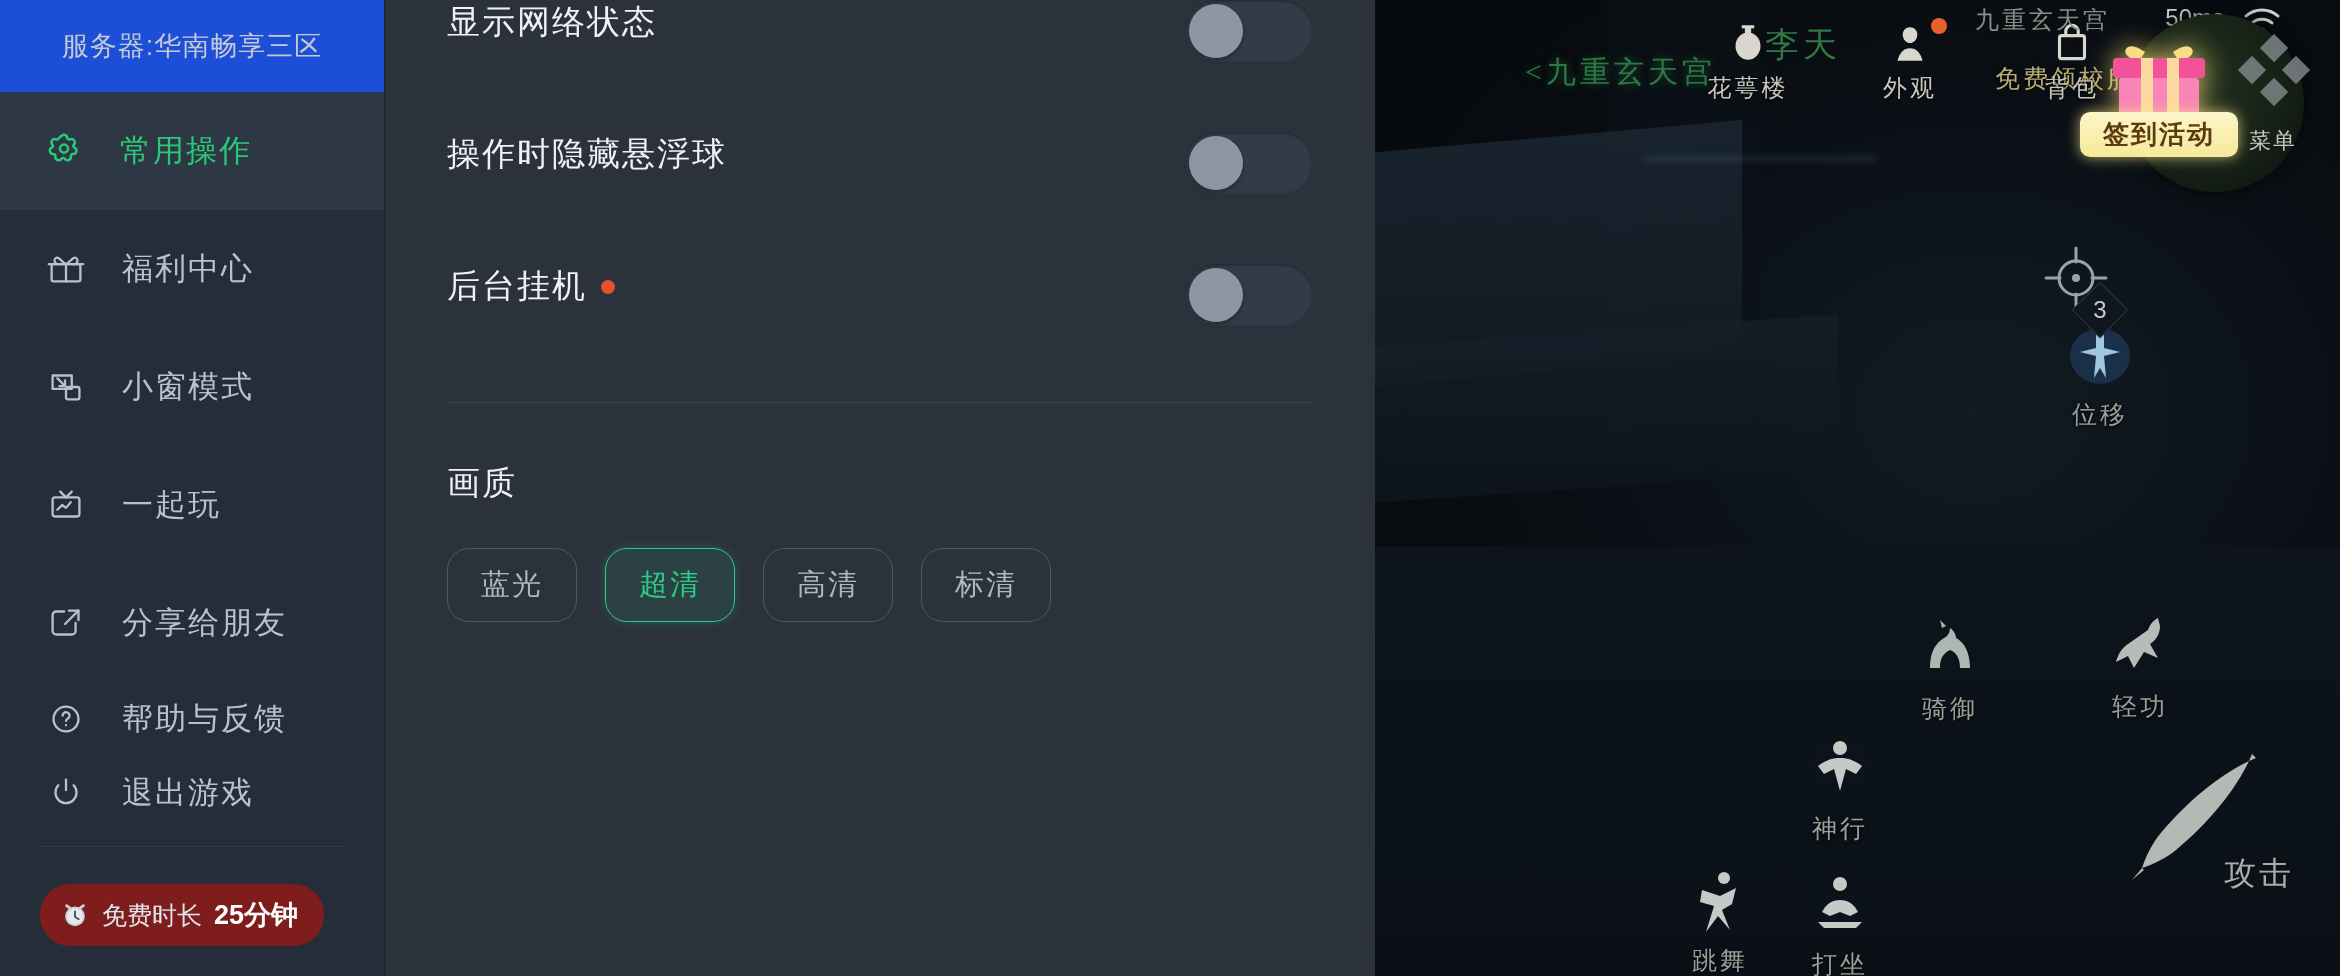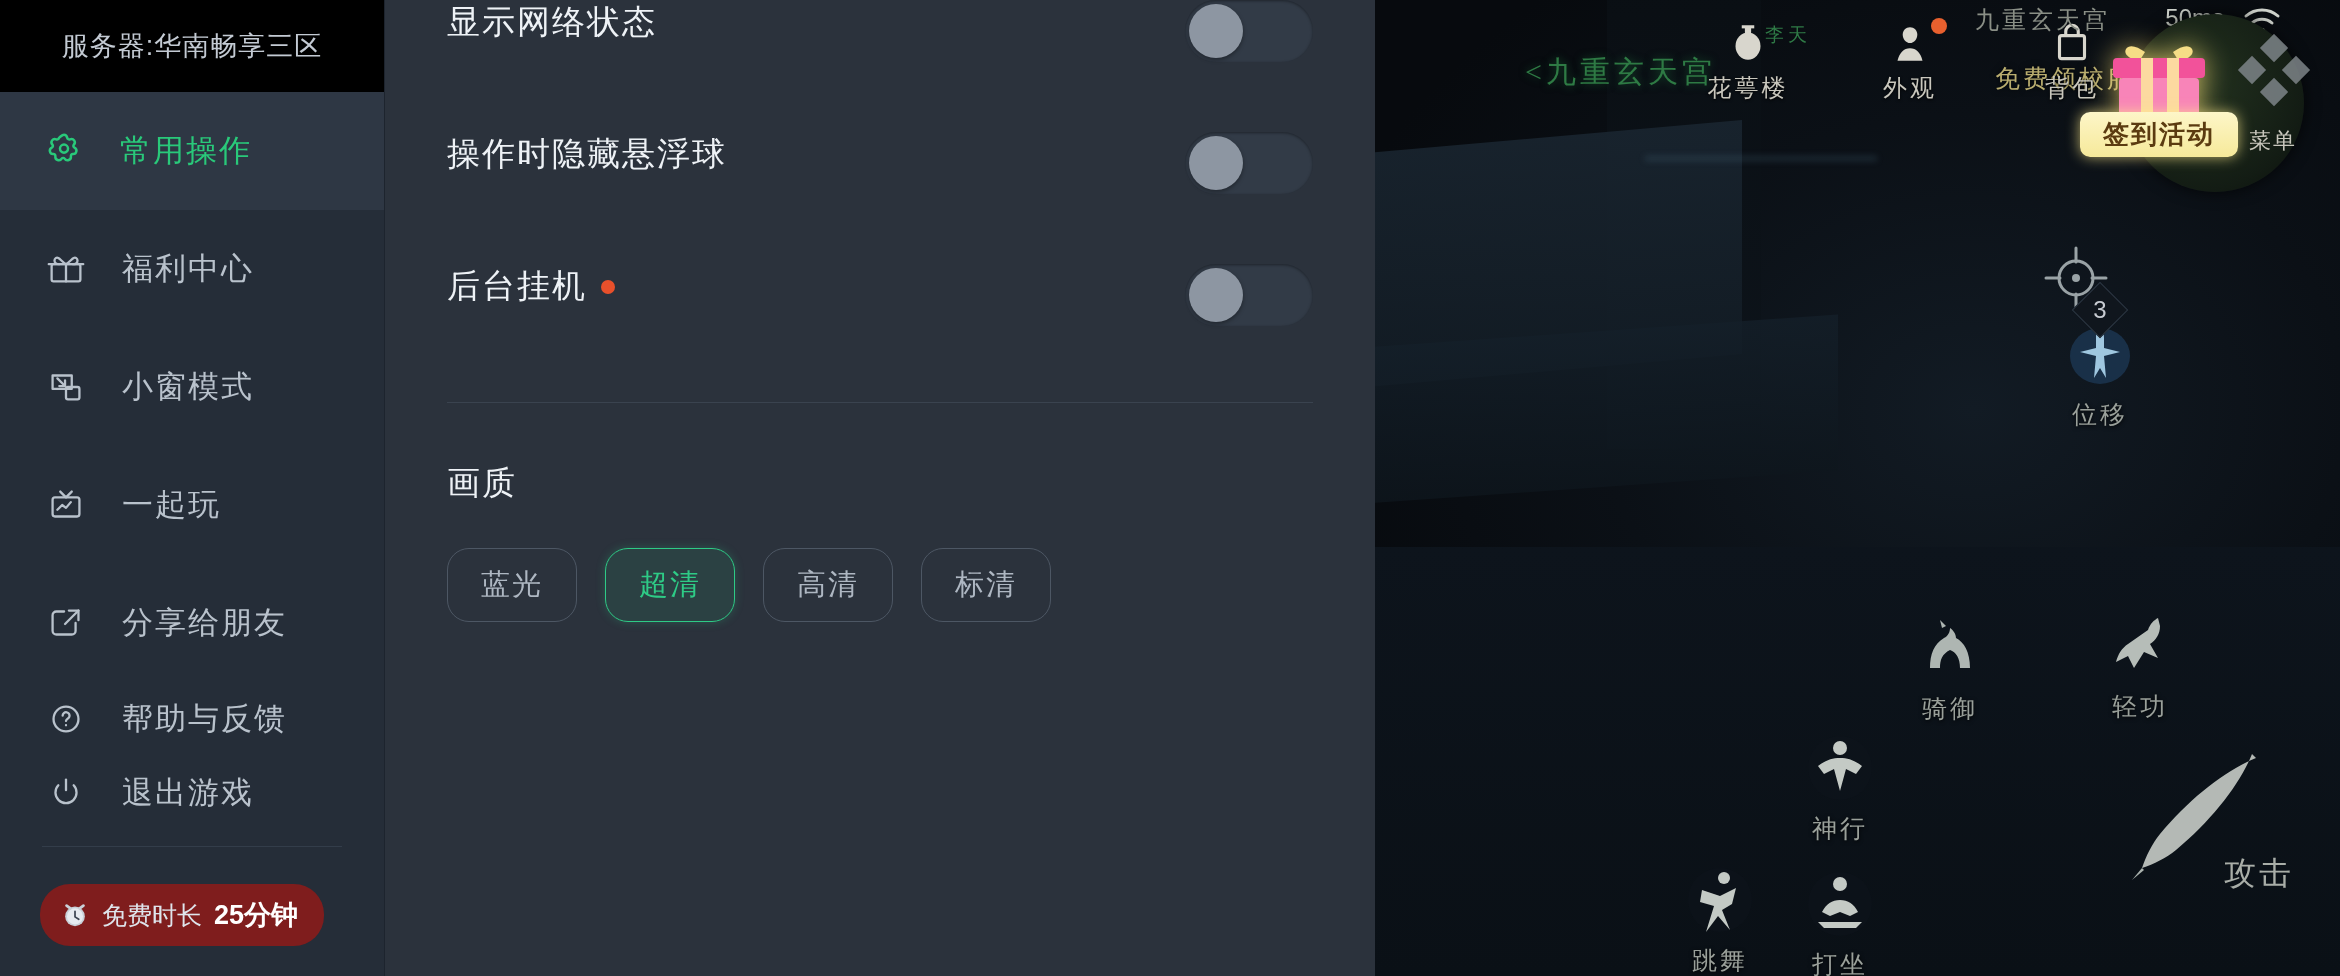--- a/index.html
+++ b/index.html
@@ -14,21 +14,21 @@
   .sidebar {
     width:385px; height:976px;
     background:#252d38;
     display:flex; flex-direction:column;
     position:relative; flex:none;
     border-right:1px solid #1d242e;
   }
   .sb-header {
     height:92px; flex:none;
     display:flex; align-items:center; justify-content:center;
-    background:#000000;
+    background:#1d4ed8;
     color:#c3cad3; font-size:27px; letter-spacing:1px;
   }
   .sb-items { flex:1 1 auto; padding-top:0; position:relative; }
   .sb-item {
     height:118px;
     display:flex; align-items:center;
     padding-left:42px;
     gap:32px;
     cursor:pointer;
   }
@@ -106,21 +106,20 @@
     width:130px; height:74px; border-radius:22px;
     border:1.5px solid #4d5764;
     display:flex; align-items:center; justify-content:center;
     color:#aeb7c2; font-size:29px; letter-spacing:2px;
     cursor:pointer; background:transparent;
   }
   .q-chip.selected {
     border-color:#2ecb86; color:#2ecb86;
     background:rgba(46,203,134,.10);
     box-shadow:0 0 10px rgba(46,203,134,.25);
-    border-radius:23px;
   }
 
   
   .game {
     flex:1 1 auto; height:976px; position:relative;
     background:
       radial-gradient(ellipse 70% 55% at 62% 42%, #121b24 0%, #0b1016 55%, #070a0e 100%);
     overflow:hidden;
   }
   .g-floor {
@@ -163,21 +162,21 @@
   }
 
   .guild-text {
     position:absolute; top:52px; left:150px;
     color:#2e7a44; font-size:30px; letter-spacing:4px;
     text-shadow:0 0 8px rgba(30,120,60,.6);
     font-family:"Liberation Serif","DejaVu Serif",serif;
   }
   .player-name {
     position:absolute; top:22px; left:390px;
-    color:#2f7a46; font-size:19px; letter-spacing:4px;
+    color:#2f7a46; font-size:34px; letter-spacing:4px;
     font-family:"Liberation Serif","DejaVu Serif",serif;
   }
 
   .free-ribbon {
     position:absolute; top:62px; left:620px;
     color:#b9ad6f; font-size:25px; letter-spacing:3px;
     font-family:"Liberation Serif","DejaVu Serif",serif;
     text-shadow:0 0 6px rgba(0,0,0,.8);
   }
 

